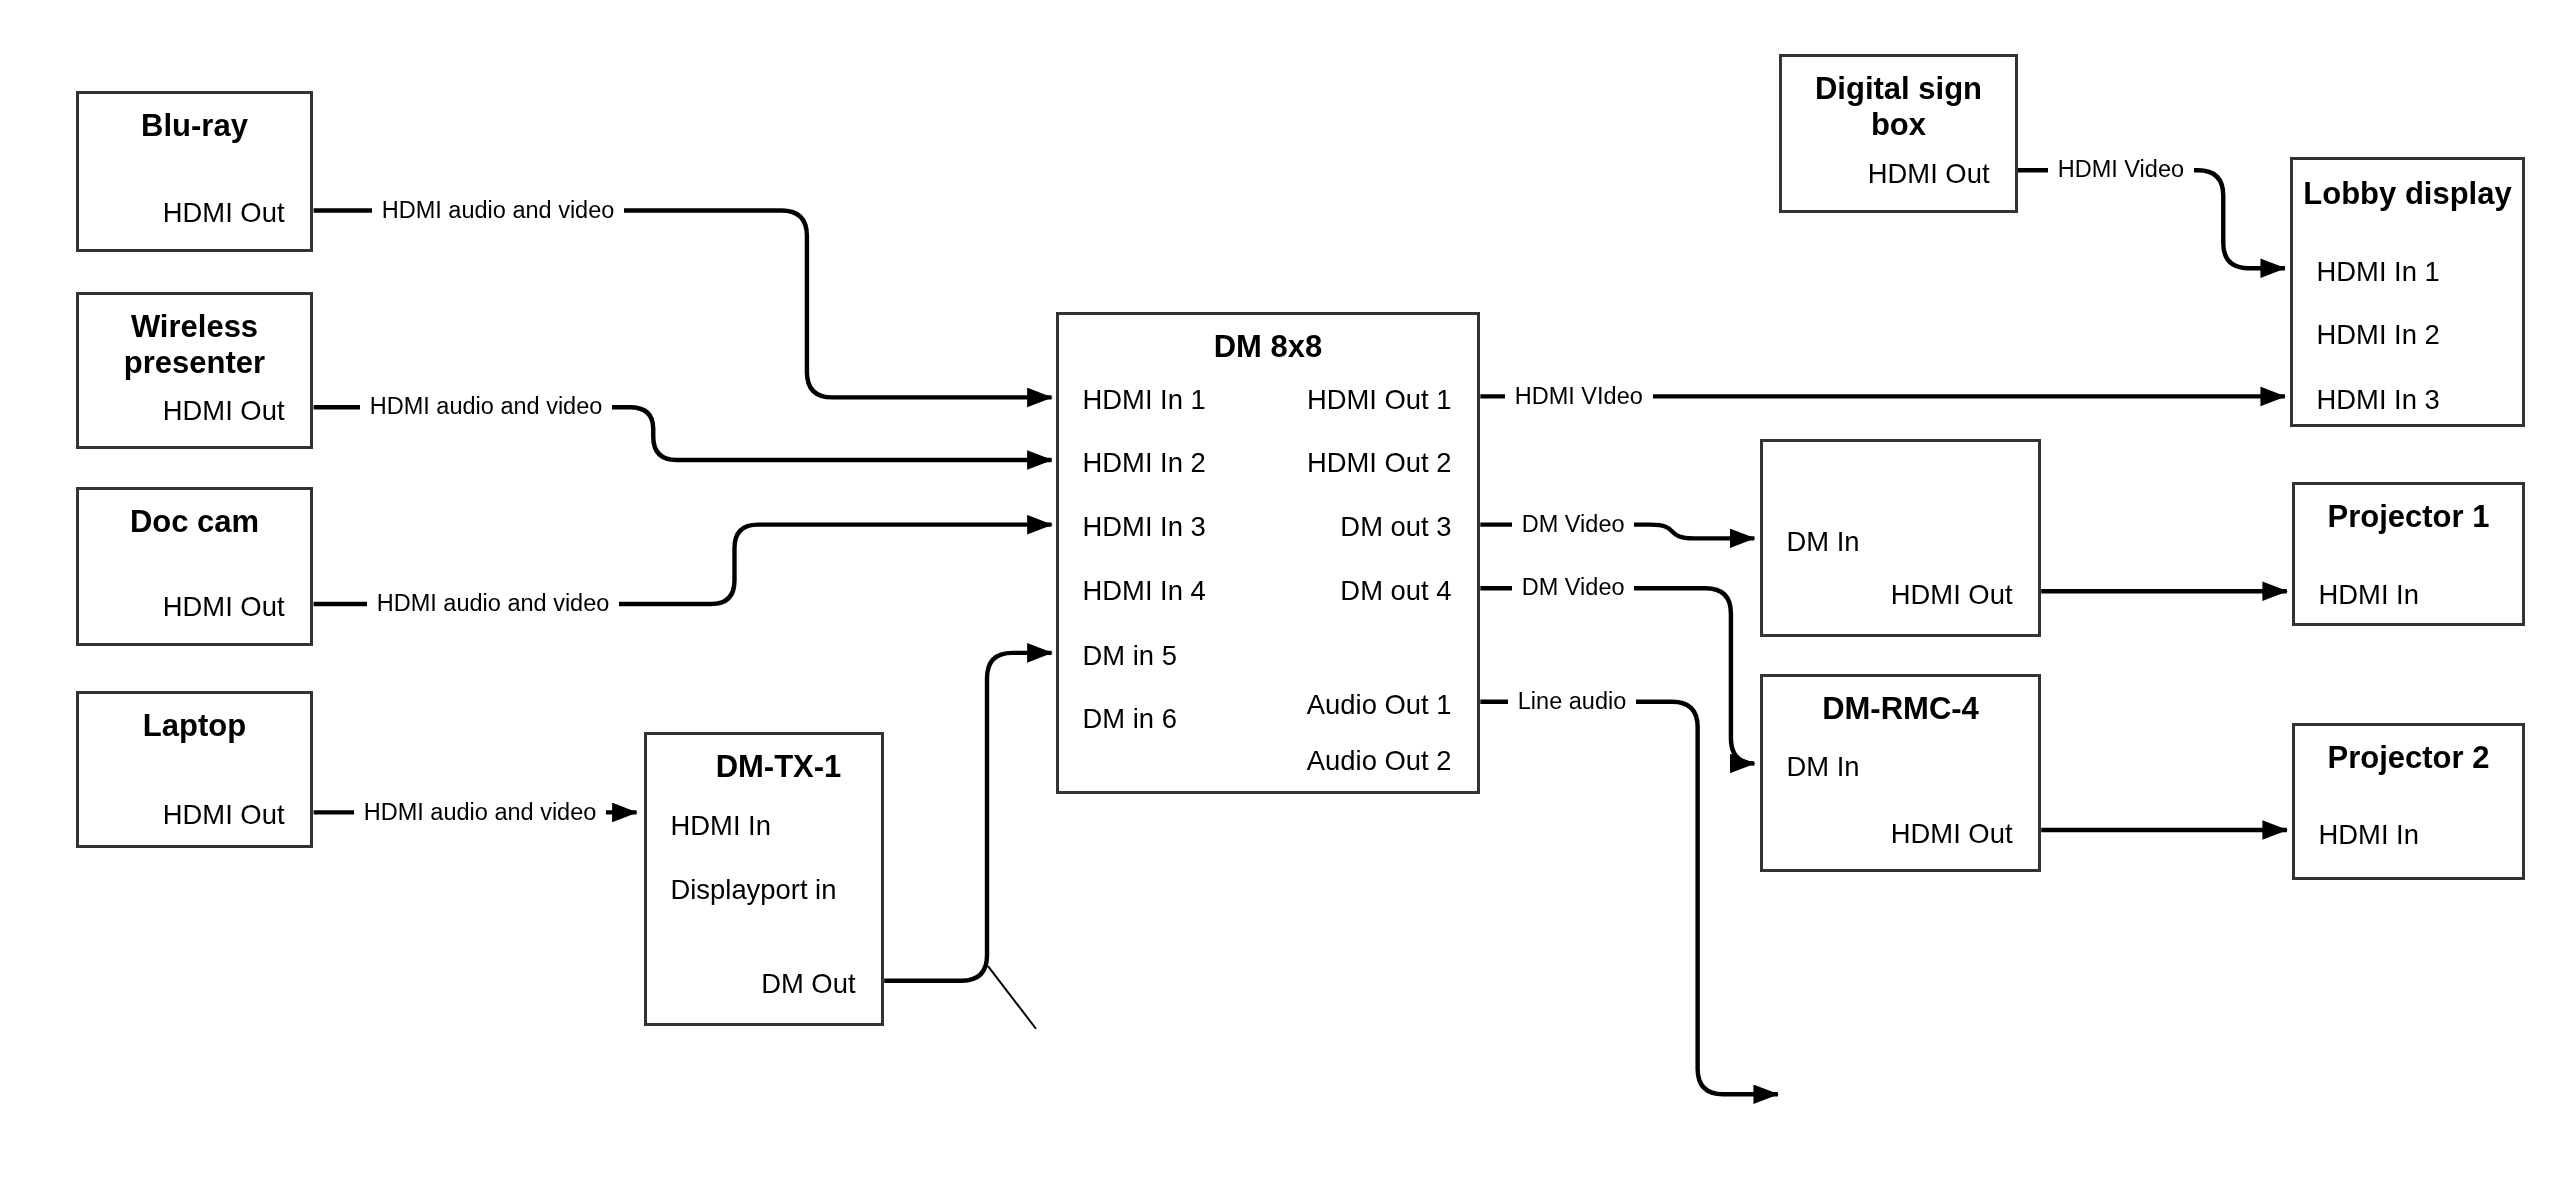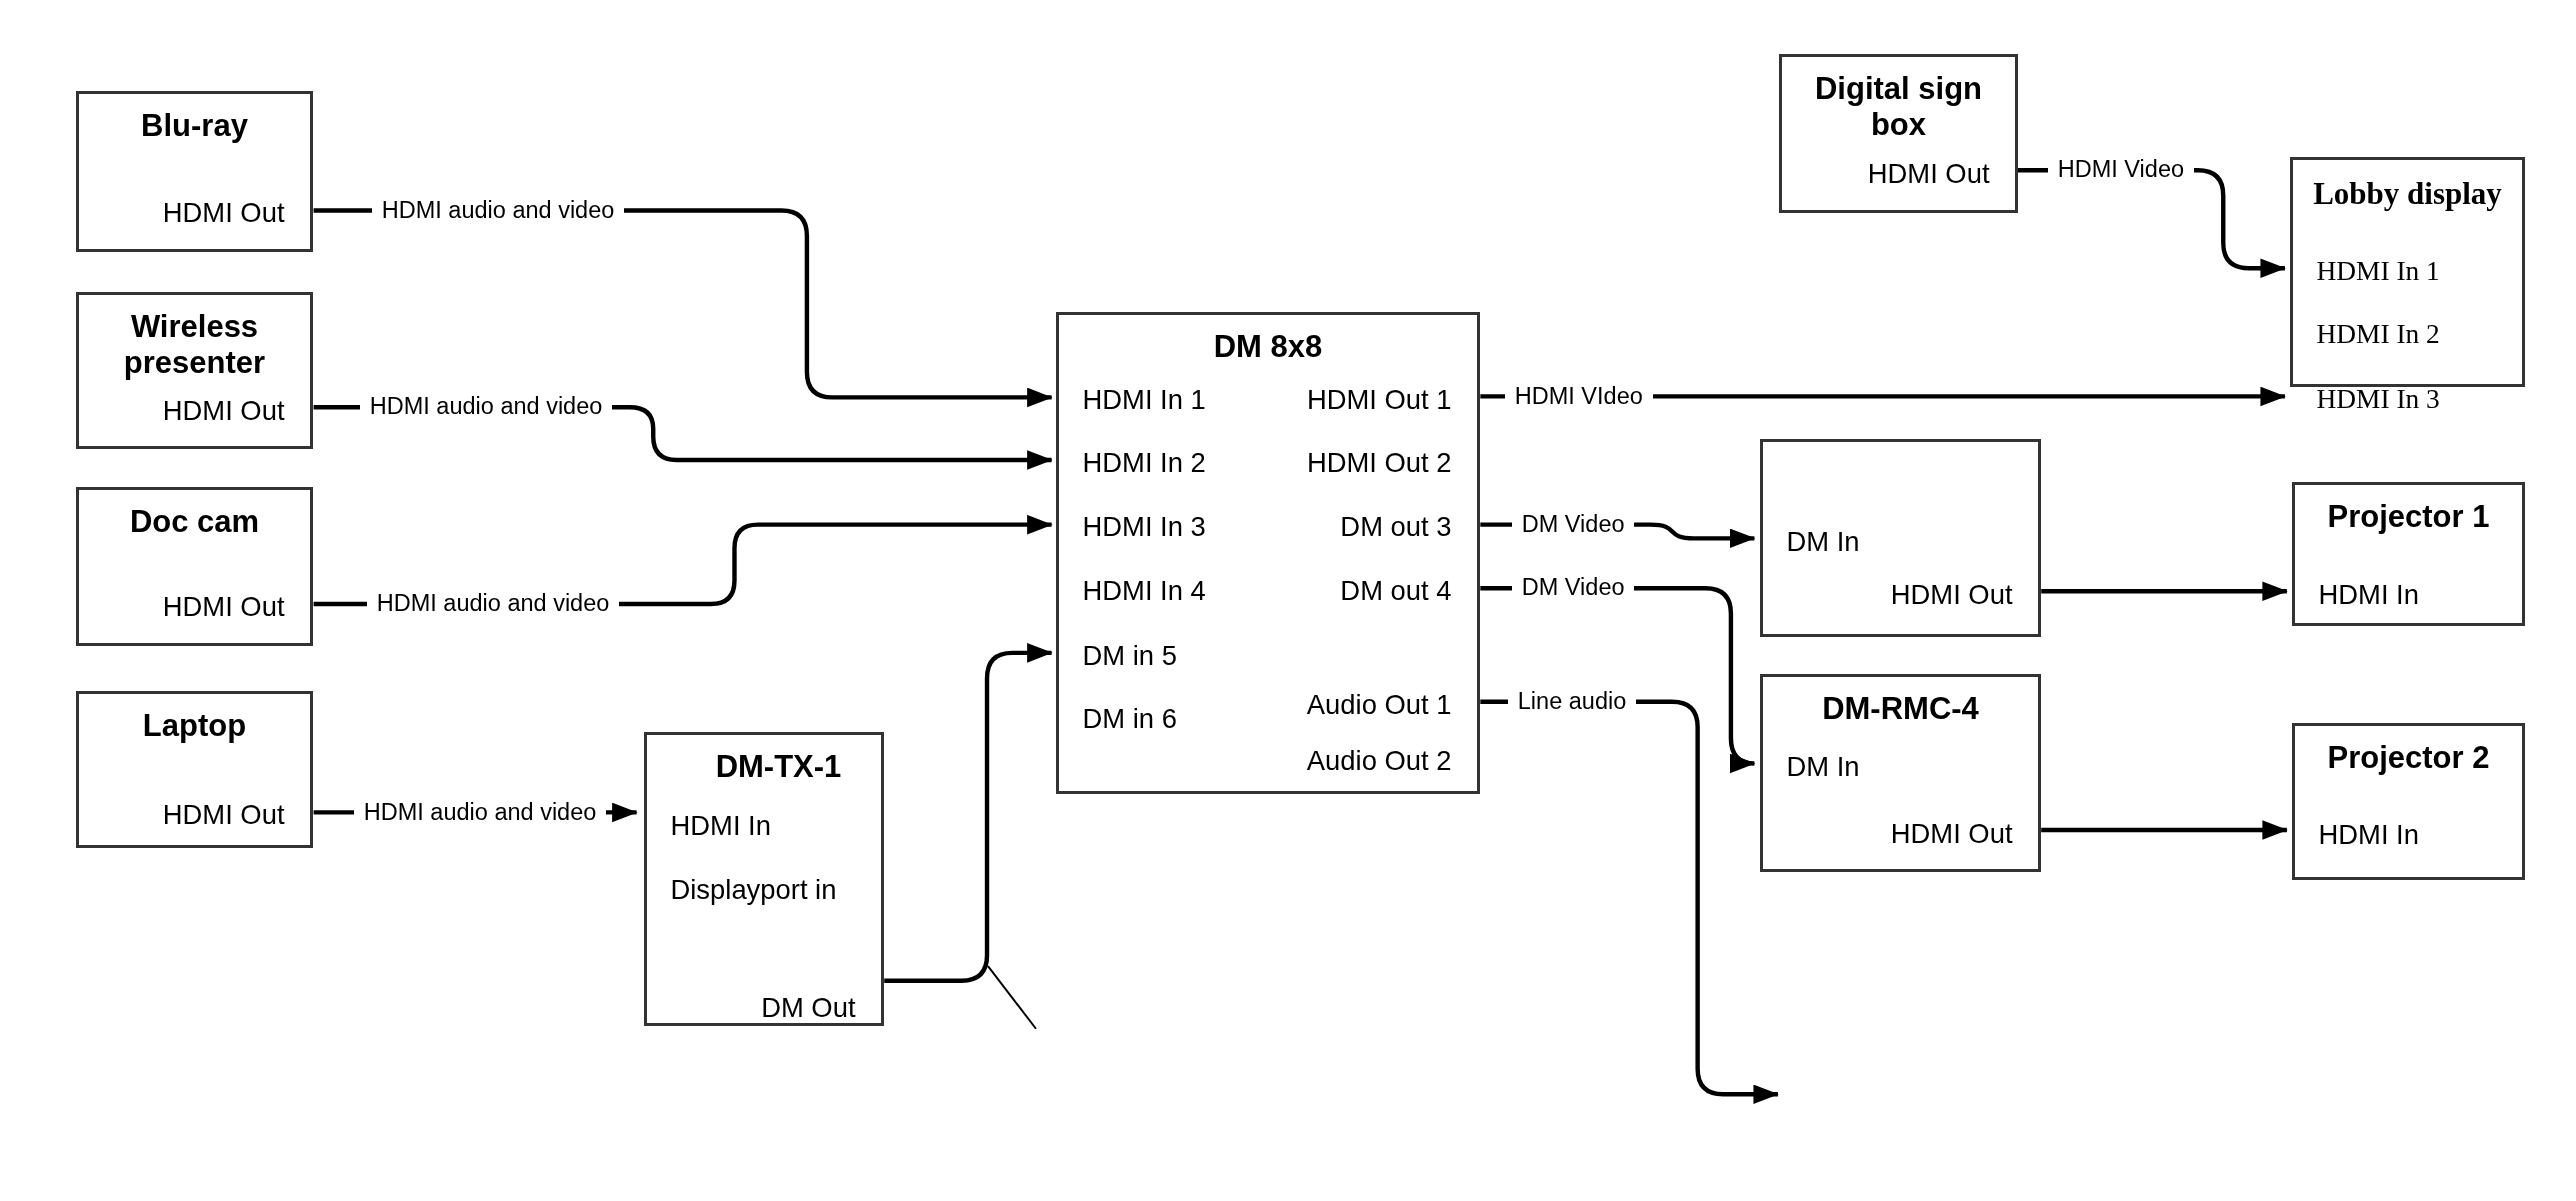--- a/index.html
+++ b/index.html
@@ -80,21 +80,21 @@
 
   <div class="box" style="left:76px; top:691px; width:237px; height:157px;">
     <div class="title">Laptop</div>
     <span class="port pright" style="top:121px;">HDMI Out</span>
   </div>
 
   <div class="box" style="left:644px; top:732px; width:240px; height:294px;padding-left:29px;">
     <div class="title">DM-TX-1</div>
     <span class="port pleft" style="top:91px;">HDMI In</span>
     <span class="port pleft" style="top:155px;">Displayport in</span>
-    <span class="port pright" style="top:249px;margin-top:24px;">DM Out</span>
+    <span class="port pright" style="top:249px;">DM Out</span>
   </div>
 
   <div class="box" style="left:1056px; top:312px; width:424px; height:482px;">
     <div class="title">DM 8x8</div>
     <span class="port pleft" style="top:85px;">HDMI In 1</span>
     <span class="port pleft" style="top:148px;">HDMI In 2</span>
     <span class="port pleft" style="top:212px;">HDMI In 3</span>
     <span class="port pleft" style="top:276px;">HDMI In 4</span>
     <span class="port pleft" style="top:341px;">DM in 5</span>
     <span class="port pleft" style="top:404px;">DM in 6</span>
@@ -104,21 +104,21 @@
     <span class="port pright" style="top:276px;">DM out 4</span>
     <span class="port pright" style="top:390px;">Audio Out 1</span>
     <span class="port pright" style="top:446px;">Audio Out 2</span>
   </div>
 
   <div class="box" style="left:1779px; top:54px; width:239px; height:159px;">
     <div class="title">Digital sign box</div>
     <span class="port pright" style="top:117px;">HDMI Out</span>
   </div>
 
-  <div class="box" style="left:2290px; top:157px; width:235px; height:230px;font-family:Liberation Serif, serif;">
+  <div class="box" style="left:2290px; top:157px; width:235px; height:270px;">
     <div class="title pad2">Lobby display</div>
     <span class="port pleft" style="top:112px;">HDMI In 1</span>
     <span class="port pleft" style="top:175px;">HDMI In 2</span>
     <span class="port pleft" style="top:240px;">HDMI In 3</span>
   </div>
 
   <div class="box" style="left:1760px; top:439px; width:281px; height:198px;">
     <span class="port pleft" style="top:100px;">DM In</span>
     <span class="port pright" style="top:153px;">HDMI Out</span>
   </div>

